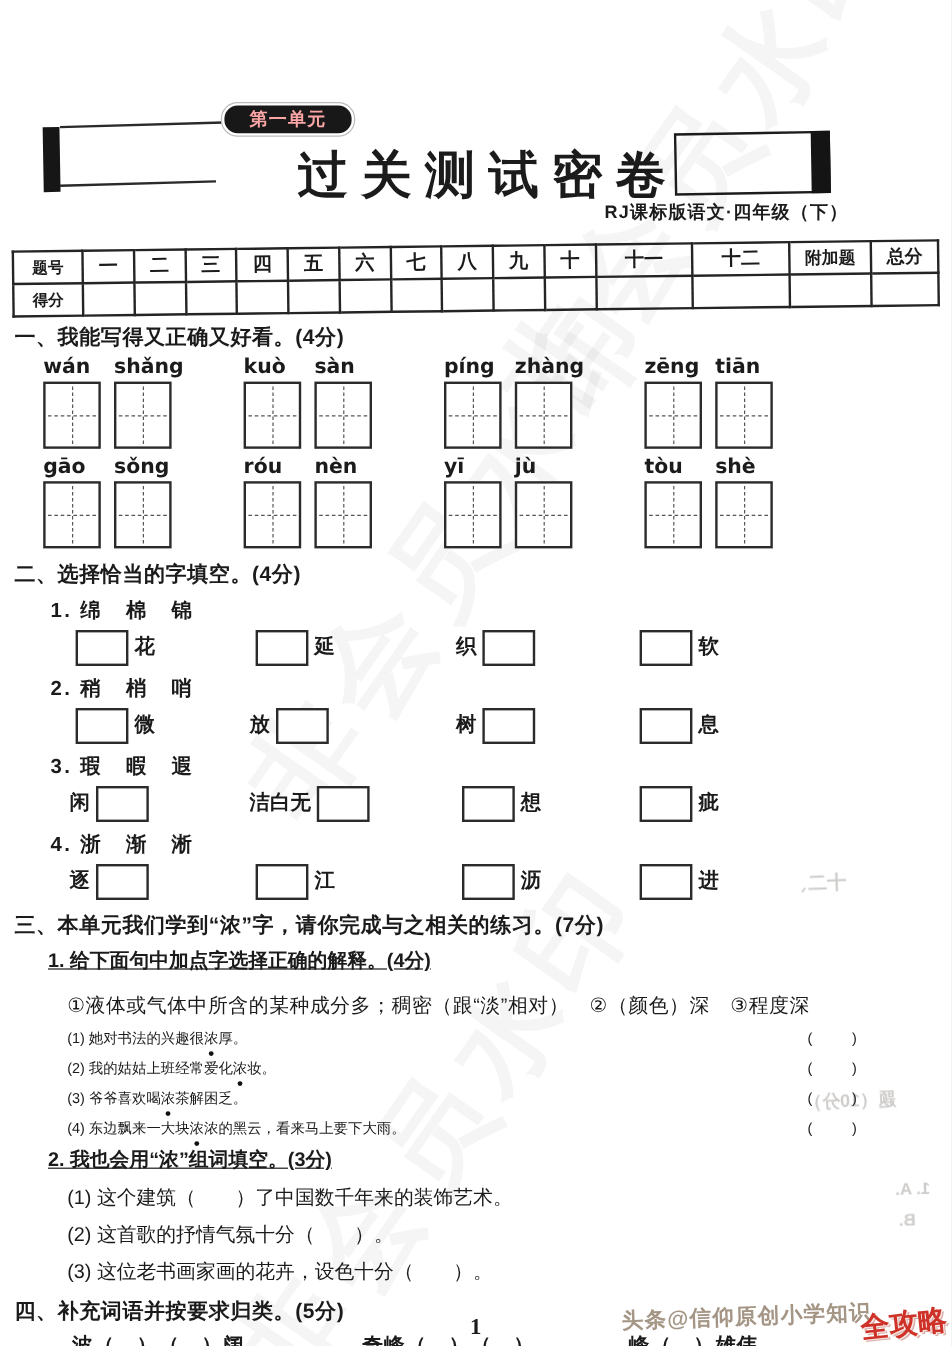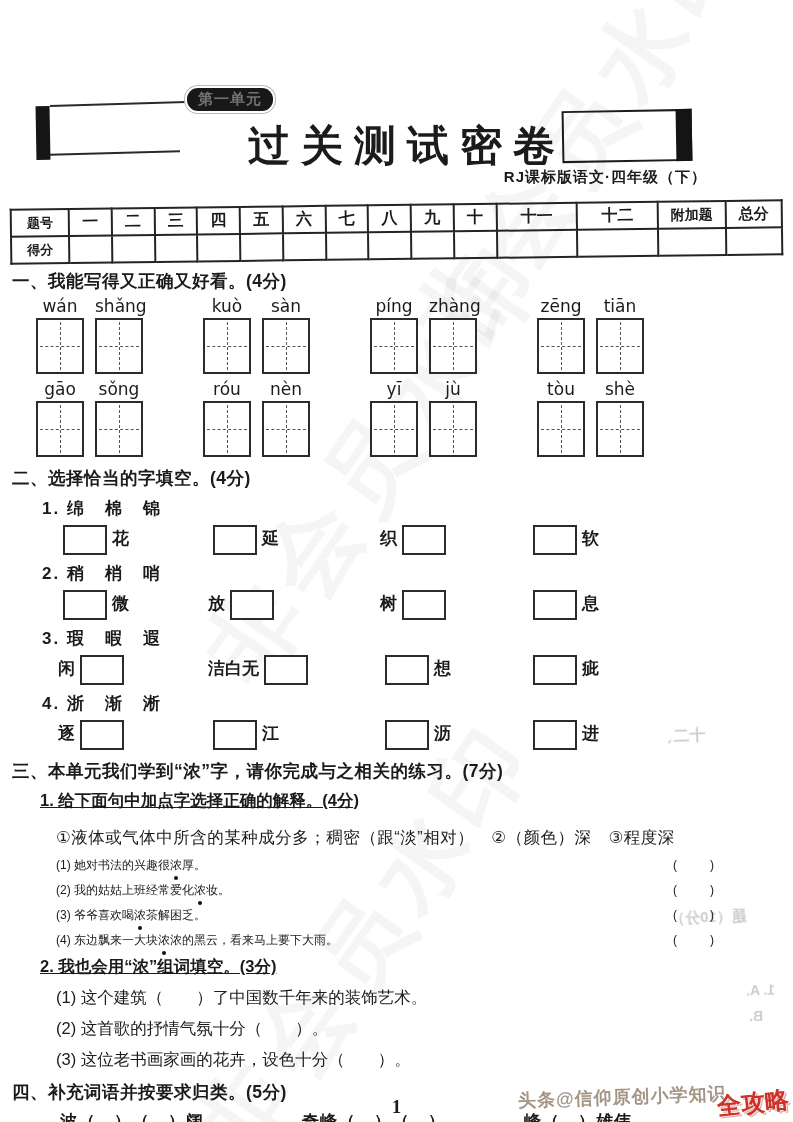--- a/index.html
+++ b/index.html
@@ -24,22 +24,22 @@
   .g1 { right:88px; top:726px; font-size:16px; }
   .g2 { right:46px; top:908px; font-size:15px; }
   .g3 { right:18px; top:982px; font-size:14px; }
   .g4 { right:30px; top:1008px; font-size:14px; }
   
   .header { position:relative; height:204px; z-index:1; }
   .deco-left-bar { position:absolute; left:36px; top:106px; width:14px; height:54px; background:#161616; transform:rotate(-1deg); }
   .deco-left-top { position:absolute; left:50px; top:103px; width:136px; height:2px; background:#2a2a2a; transform:rotate(-1.6deg); }
   .deco-left-bottom { position:absolute; left:50px; top:152px; width:130px; height:2px; background:#2a2a2a; transform:rotate(-1.6deg); }
   .unit-badge {
-    position:absolute; left:187px; top:88px; background:#181818; color:#737373;
-    font-size:15px; font-weight:bold; padding:2px 11px; border-radius:11px;
+    position:absolute; left:187px; top:88px; background:#181818; color:#fca5a5;
+    font-size:15px; font-weight:bold; padding:2px 21px; border-radius:11px;
     letter-spacing:1px; box-shadow:0 0 0 2px #fff,0 0 0 3px #bbb;
   }
   .title {
     position:absolute; left:248px; top:118px; margin:0; font-size:42px; font-weight:900;
     letter-spacing:11px; font-family:"Liberation Serif","DejaVu Serif",serif;
   }
   .deco-right { position:absolute; left:562px; top:110px; width:126px; height:48px; border:2px solid #1c1c1c; transform:rotate(-1deg); }
   .deco-right-endbar { position:absolute; right:-2px; top:-2px; bottom:-2px; width:16px; background:#141414; }
   .edition { position:absolute; right:86px; top:168px; font-size:15px; font-weight:bold; letter-spacing:1px; }
   
@@ -53,21 +53,21 @@
   }
   .score-table td.lab { width:56px; font-size:13px; }
   .score-table td.c-extra { width:66px; font-size:14px; }
   .score-table td.c-total { width:54px; font-size:15px; }
   
   .sec { position:relative; z-index:1; padding:0 12px; }
   .sec h2 { font-size:17.5px; font-weight:bold; margin:9px 0 4px 0; letter-spacing:0.5px; }
   
   .py-row { display:flex; padding-left:24px; margin:2px 0 6px 0; }
   .py-group { display:flex; gap:11px; margin-right:60px; }
-  .py-cell { width:48px; text-align:center; }
+  .py-cell { width:48px; text-align:left;font-weight:bold; }
   .py { display:block; font-family:"DejaVu Sans",sans-serif; font-size:17px; line-height:19px; margin-bottom:2px; }
   .tian { width:44px; height:52px; border:2px solid #2b2b2b; position:relative; background:#fff; margin:0 auto; }
   .tian::before { content:""; position:absolute; left:50%; top:2px; bottom:2px; border-left:1px dashed #555; }
   .tian::after  { content:""; position:absolute; top:50%; left:2px; right:2px; border-top:1px dashed #555; }
   
   .choice-line { font-size:17px; font-weight:bold; padding-left:30px; margin-top:7px; letter-spacing:2px; }
   .answer-row {
     display:grid; grid-template-columns:150px 172px 148px 140px;
     padding-left:46px; margin:5px 0 2px 0; align-items:center; font-size:17px; font-weight:bold;
   }

